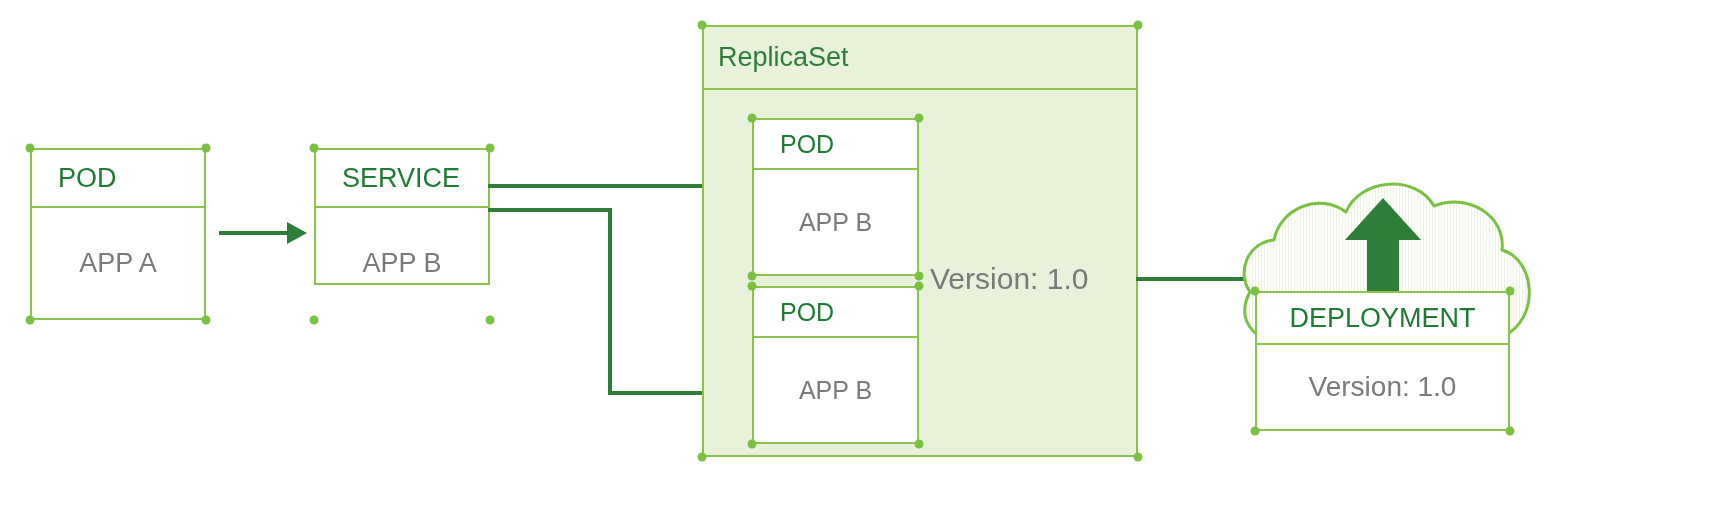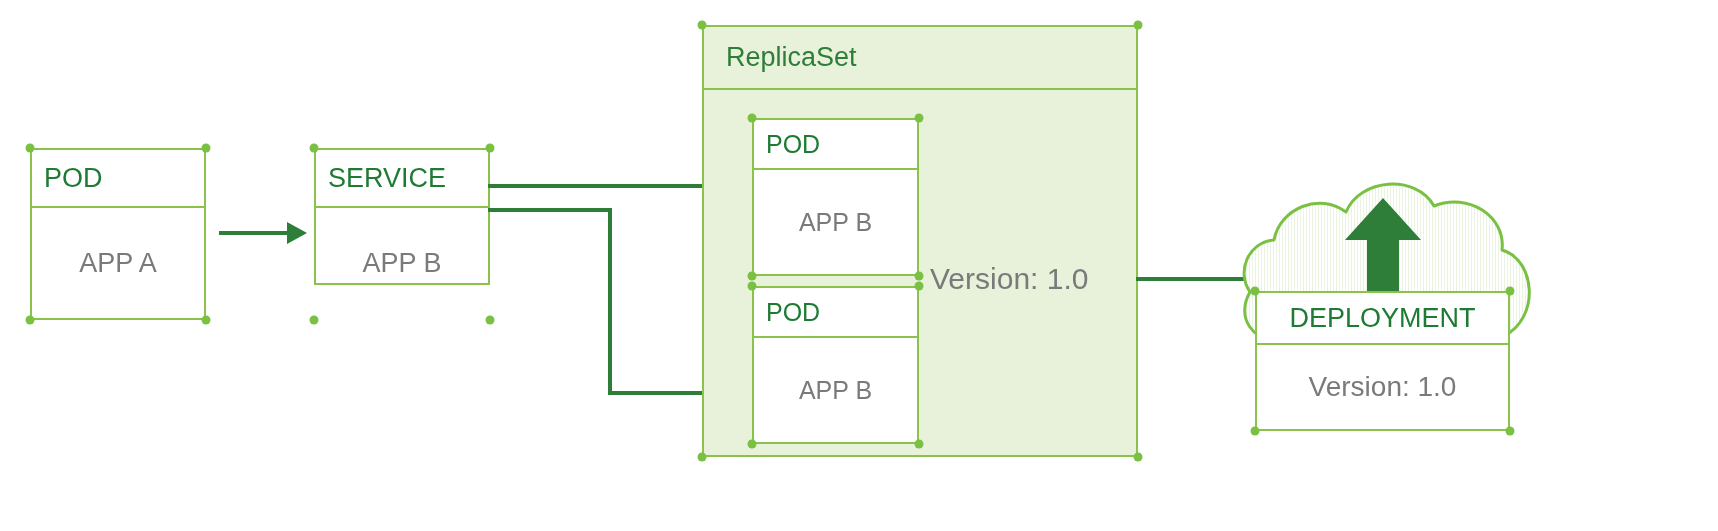--- a/index.html
+++ b/index.html
@@ -35,21 +35,21 @@
     overflow: hidden;
   }
   .node-body {
     box-sizing: border-box;
     color: #7a7a7a;
     display: flex;
     align-items: center;
     justify-content: center;
     white-space: nowrap;
   }
-  .hdr-left   { padding-left: 12px; justify-content: flex-start; }
+  .hdr-left   { padding-left: 26px; justify-content: flex-start; }
   .hdr-center { justify-content: center; }
 
   
   .dot {
     position: absolute;
     width: 9px;
     height: 9px;
     border-radius: 50%;
     background: #7ac043;
     transform: translate(-50%, -50%);
@@ -131,21 +131,21 @@
 
   <div class="conn conn-h" style="left:488px; top:184px; width:234px;"></div>
   <div class="arrow-right" style="left:720px; top:186px;"></div>
 
   <div class="conn conn-h" style="left:488px; top:208px; width:124px;"></div>
   <div class="conn conn-v" style="left:608px; top:208px; height:187px;"></div>
   <div class="conn conn-h" style="left:608px; top:391px; width:114px;"></div>
   <div class="arrow-right" style="left:720px; top:393px;"></div>
 
   <div class="node" id="replicaset-box" style="left:702px; top:25px; width:436px; height:432px;">
-    <div class="node-header hdr-left" style="height:63px; font-size:27px; padding-left:22px;">
+    <div class="node-header hdr-left" style="height:63px; font-size:27px; padding-left:14px;">
       <span>ReplicaSet</span>
     </div>
   </div>
   <div class="dot" style="left:702px;  top:25px;"></div>
   <div class="dot" style="left:1138px; top:25px;"></div>
   <div class="dot" style="left:702px;  top:457px;"></div>
   <div class="dot" style="left:1138px; top:457px;"></div>
 
   <div class="label-free" style="left:930px; top:262px; font-size:30px;">
     <span>Version: 1.0</span>

